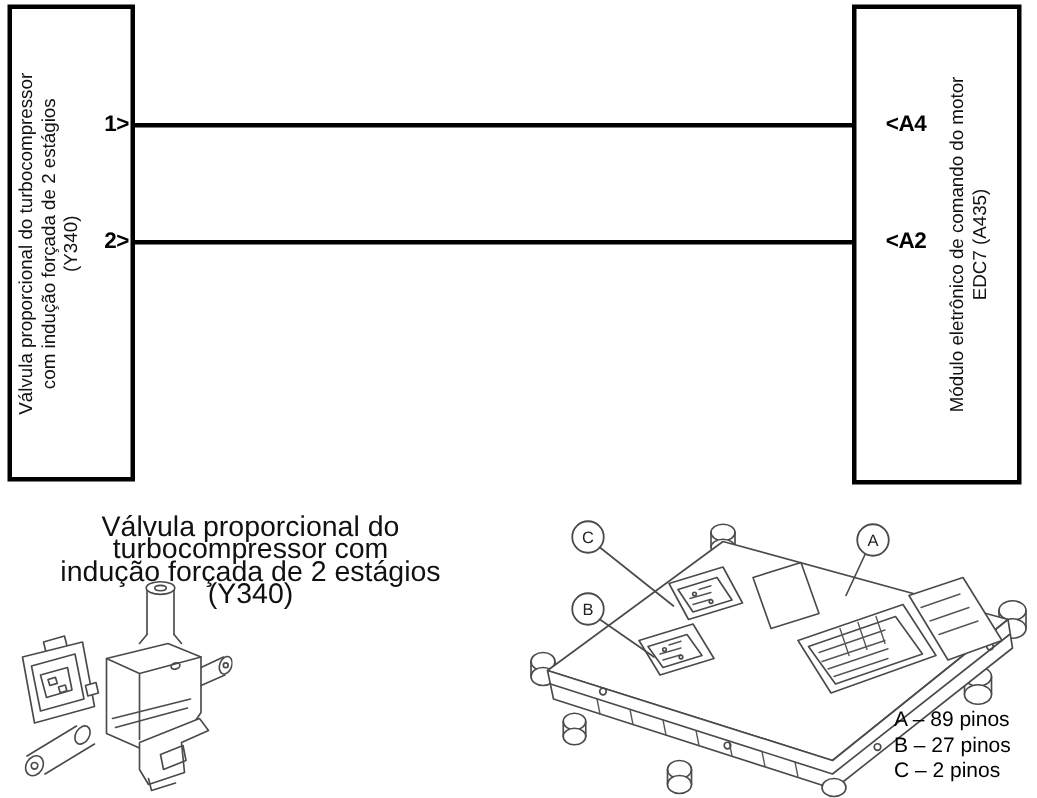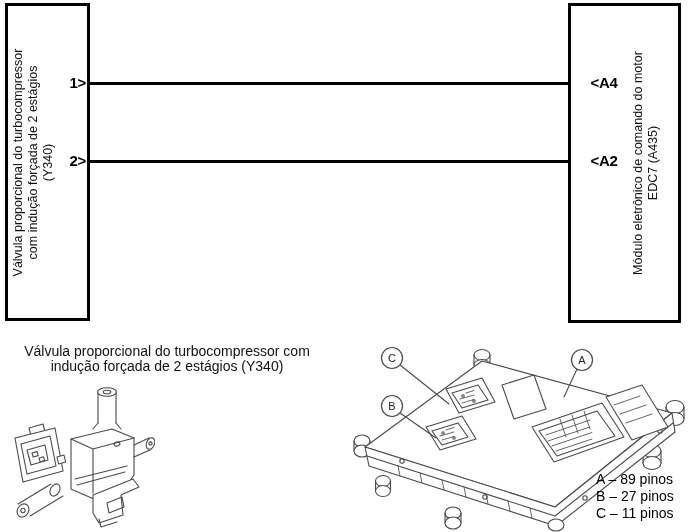--- a/index.html
+++ b/index.html
@@ -56,21 +56,21 @@
   .pin.pr { left: 574px; width: 60px; text-align: center; }
   .pin.row1 { top: 74px; }
   .pin.row2 { top: 152px; }
 
   
   .caption {
     position: absolute;
     left: 17px; top: 344px; width: 300px;
     text-align: center;
     white-space: pre-line;
-    font-size: 14px;
+    font-size: 19px;
     line-height: 15px;
     color: #111;
   }
 
   
   .valve-svg { position: absolute; left: 5px;  top: 383px; width: 150px; height: 147px; }
   .ecu-svg   { position: absolute; left: 350px; top: 335px; width: 341px; height: 197px; }
 
   .sk { stroke: #4a4a4a; stroke-width: 1.1; fill: none; stroke-linejoin: round; stroke-linecap: round; }
   .skf { stroke: #4a4a4a; stroke-width: 1.1; fill: #ffffff; stroke-linejoin: round; }
@@ -228,16 +228,16 @@
     <g>
       <line class="sk" x1="227" y1="34" x2="214" y2="62"></line>
       <circle class="callout-circle" cx="232" cy="25" r="10.5"></circle>
       <text class="callout-letter" x="232" y="29" text-anchor="middle">A</text>
     </g>
   </svg>
 
   <div class="legend">
     <div>A – 89 pinos</div>
     <div>B – 27 pinos</div>
-    <div>C – 11 pinos</div>
+    <div>C – 2 pinos</div>
   </div>
 
 </div>
 
 </body></html>

